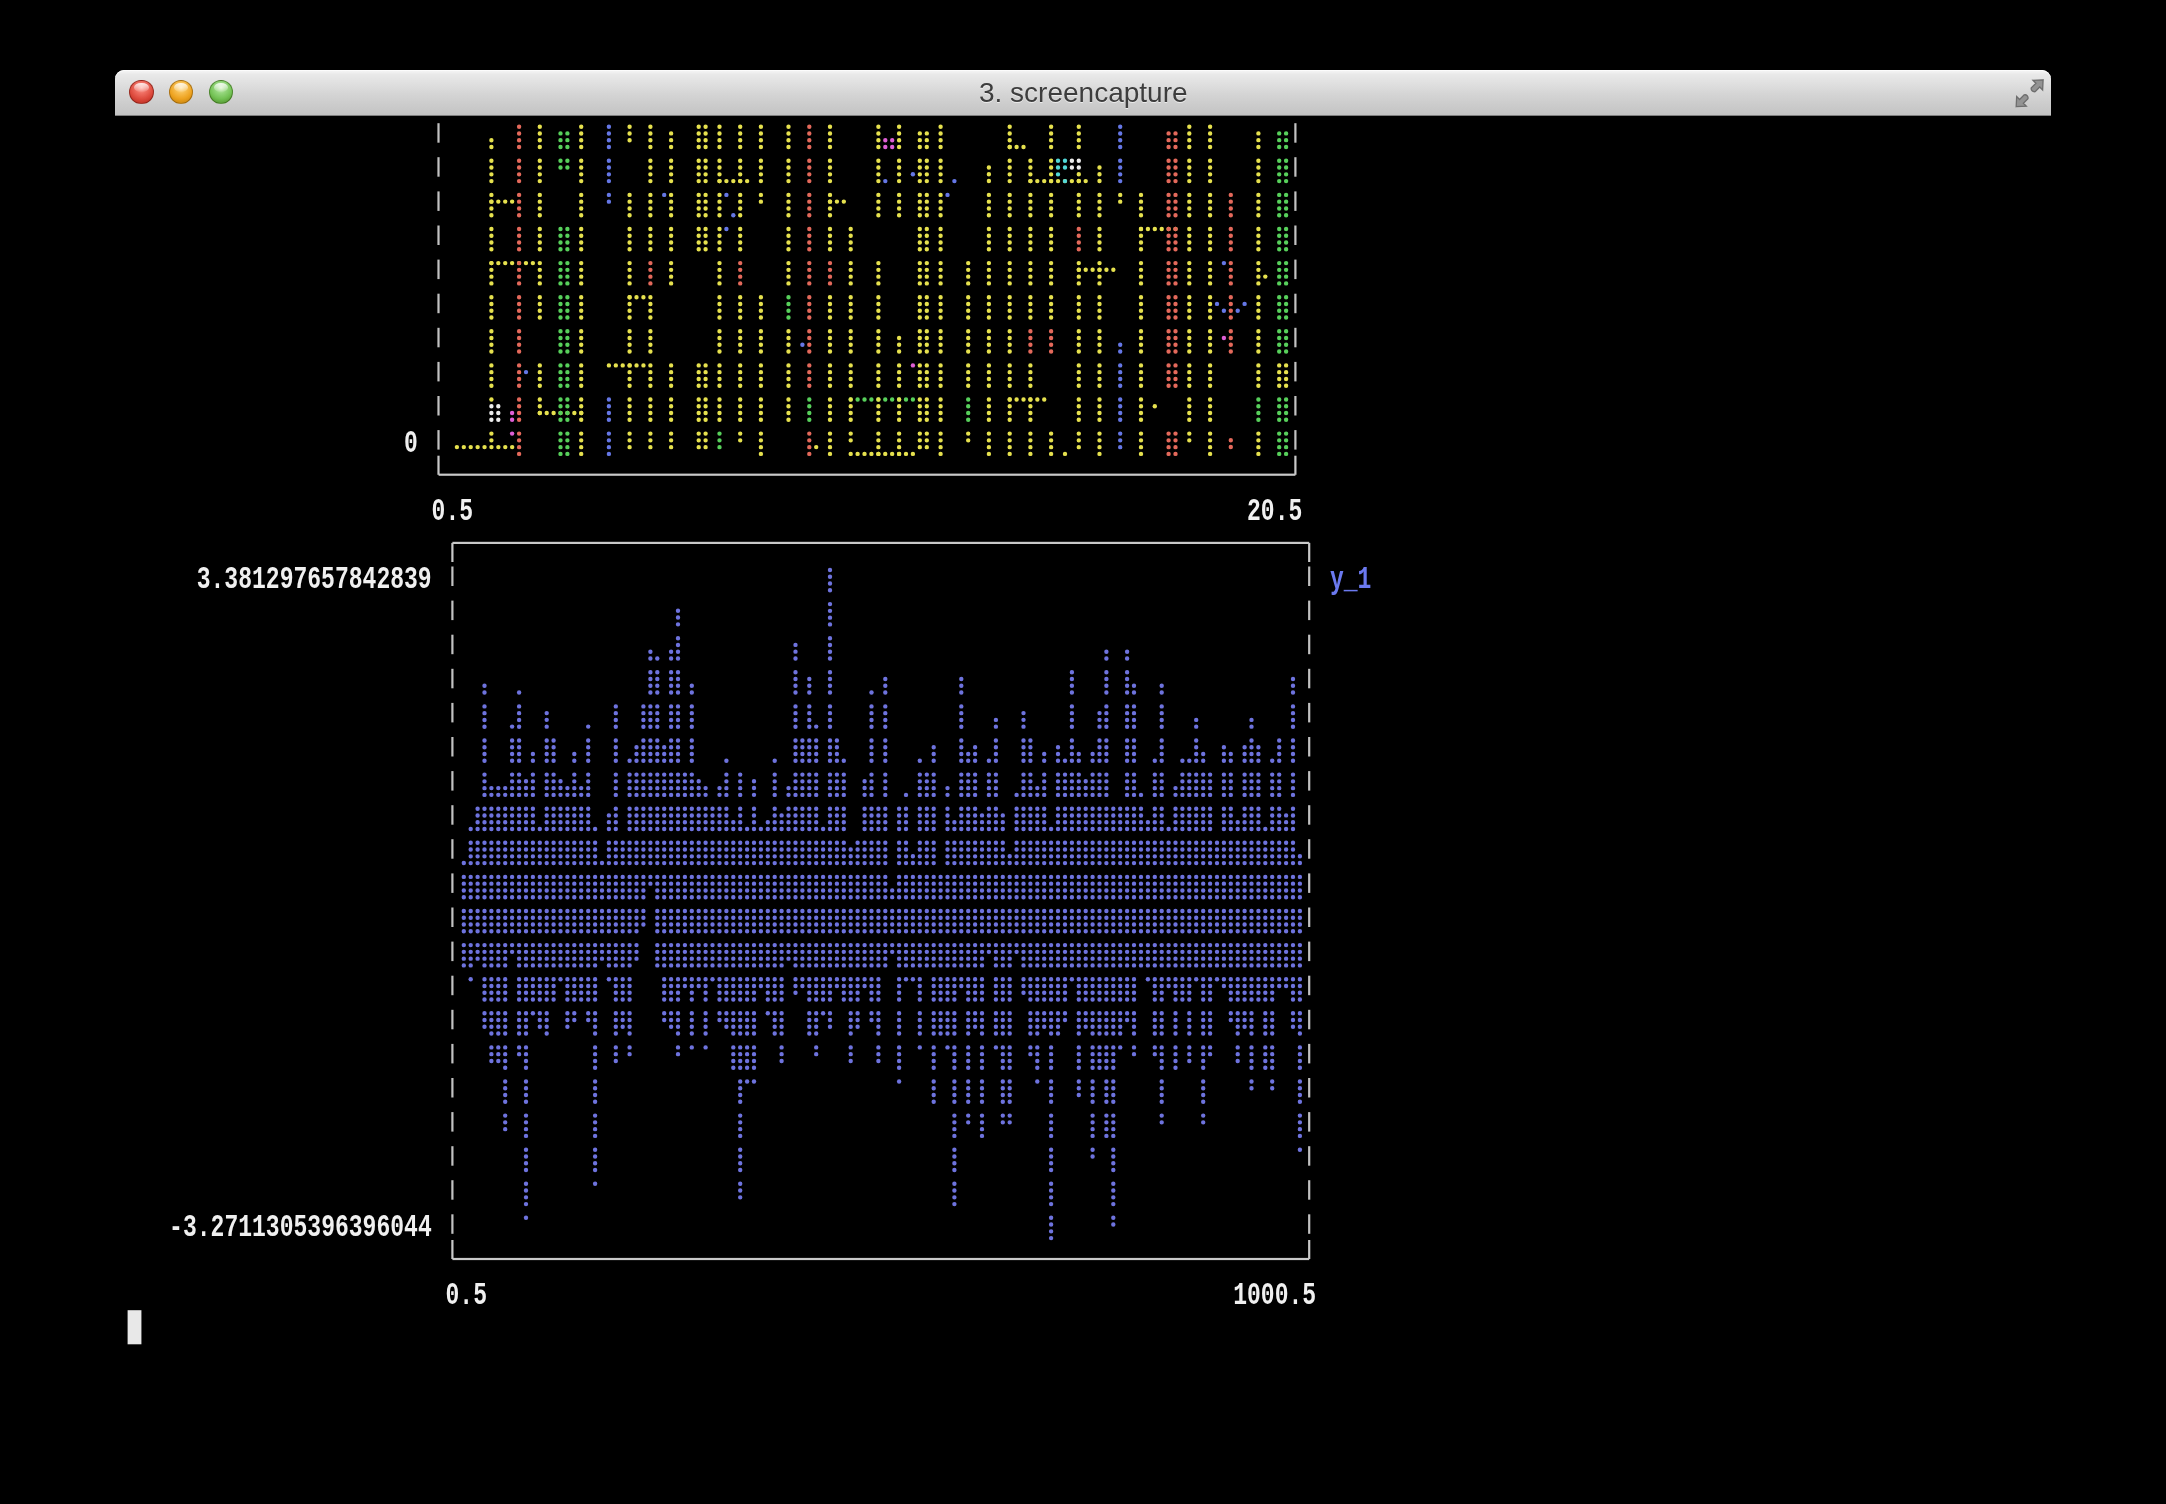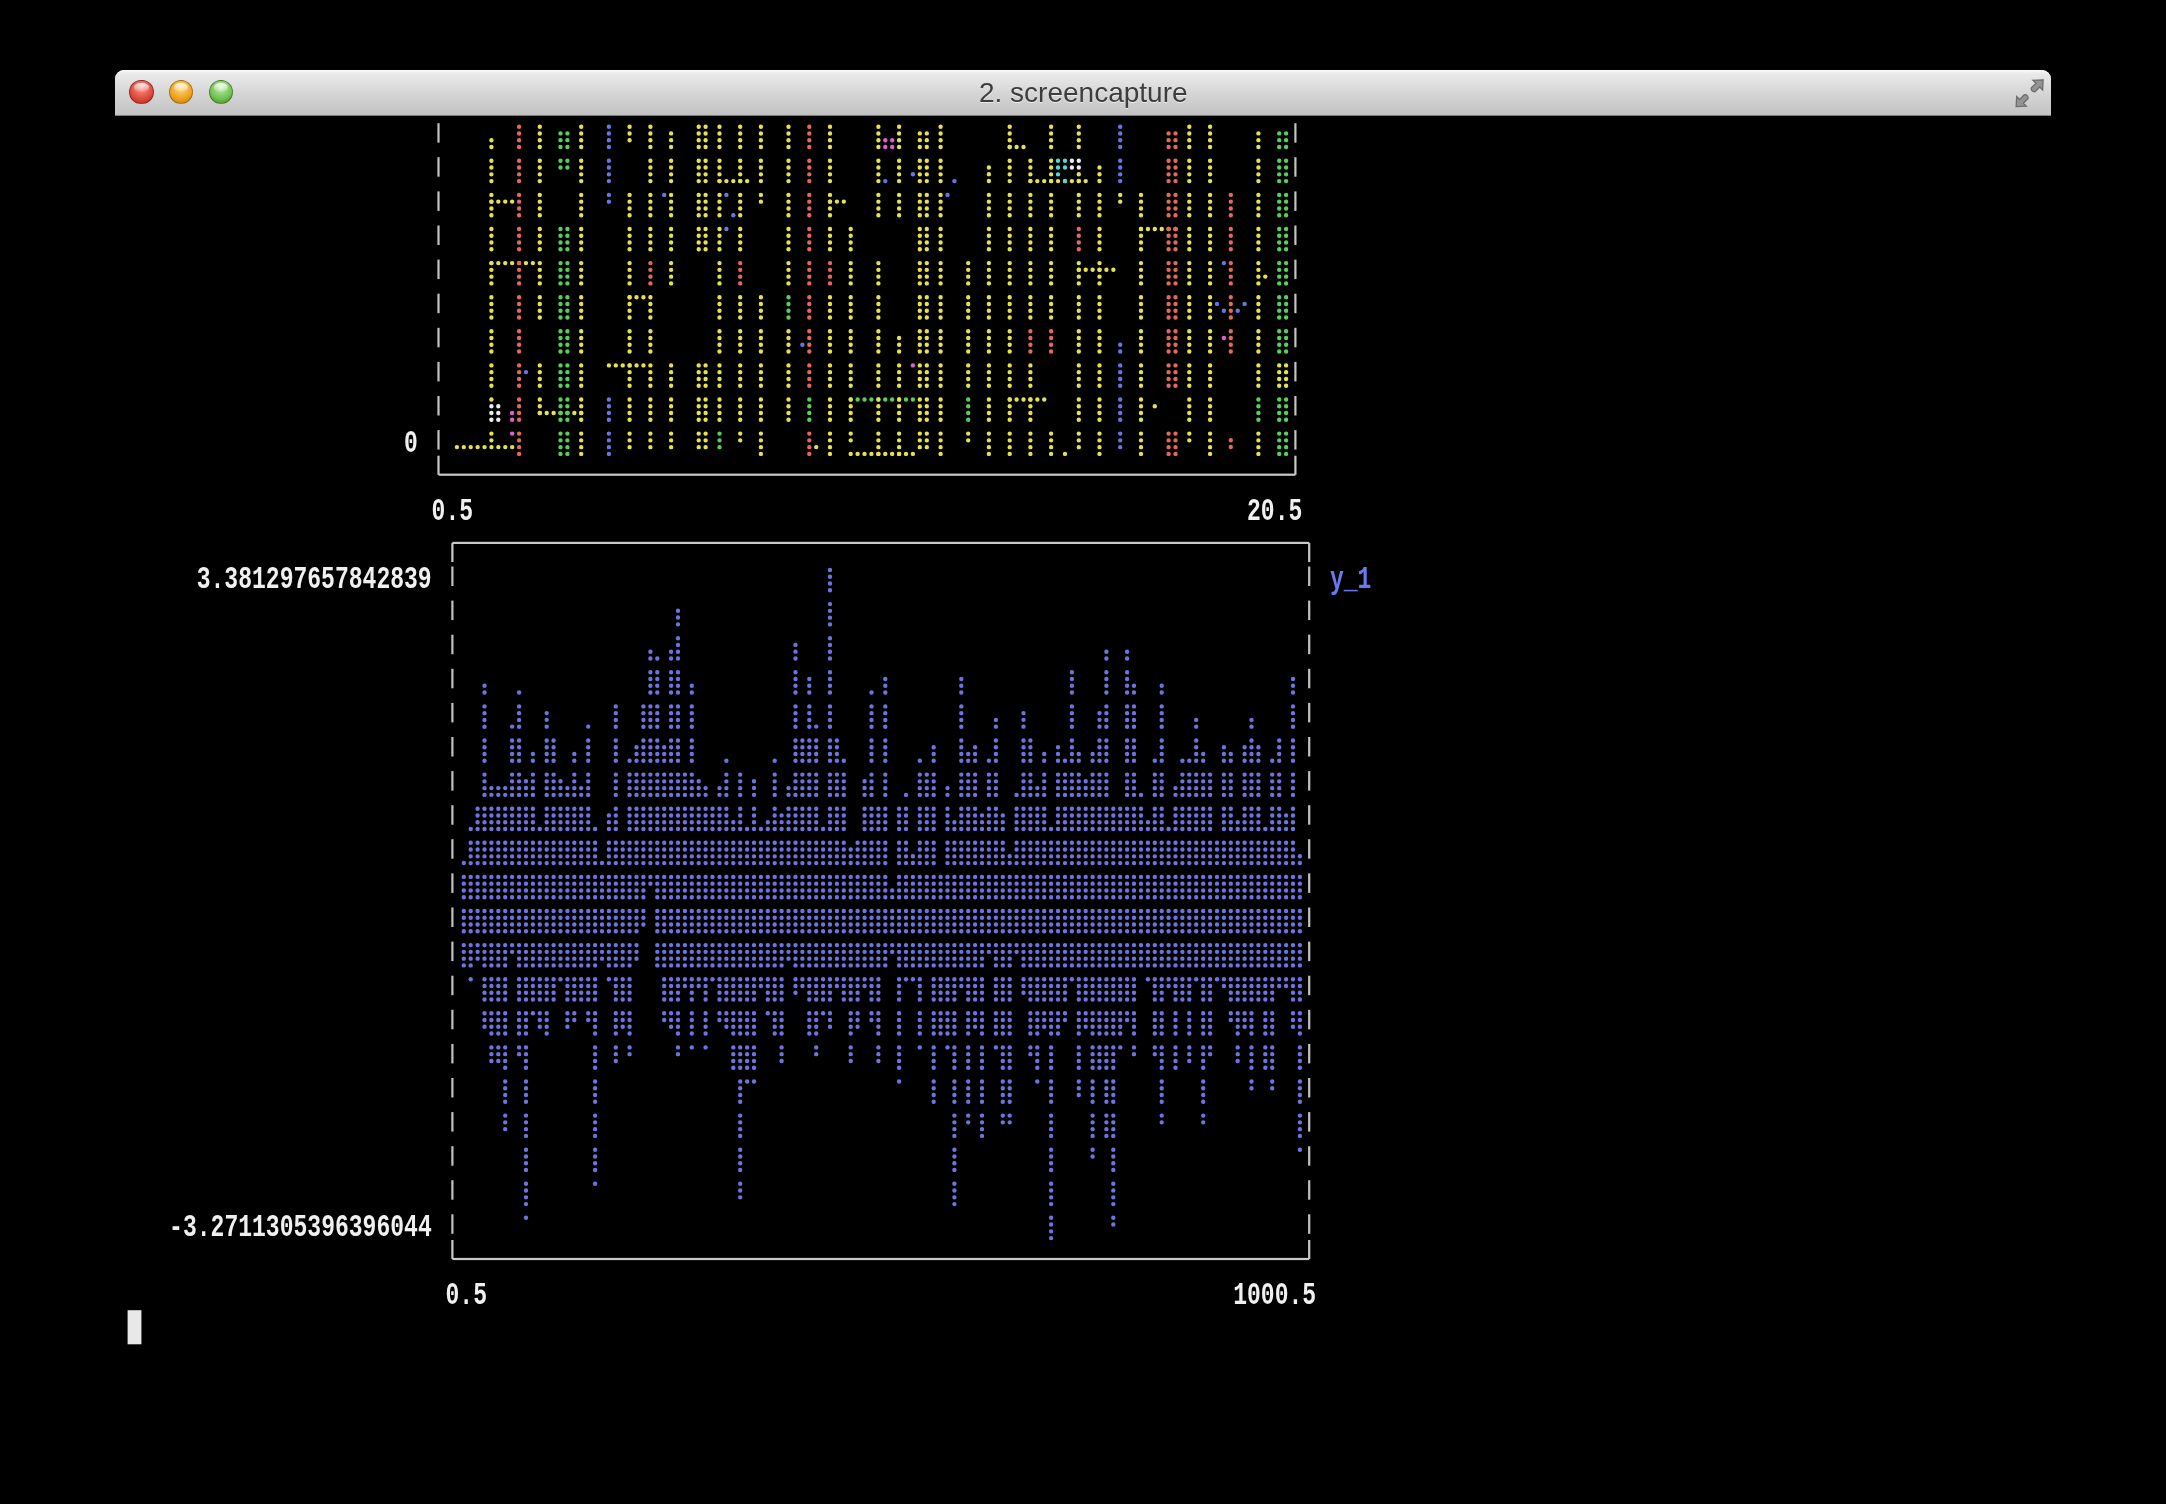--- a/index.html
+++ b/index.html
@@ -10,21 +10,21 @@
 .tl{position:absolute;width:24.2px;height:24.2px;border-radius:50%;top:10.2px}
 #b1{left:14.2px;background:radial-gradient(circle at 50% 30%,#ffa89f,#ef6e62 30%,#dd4a3d 60%,#ad2418 100%);border:1px solid rgba(90,15,8,.5)}
 #b2{left:54px;background:radial-gradient(circle at 50% 30%,#ffe3a4,#f7bd4e 30%,#eda21f 60%,#b97909 100%);border:1px solid rgba(110,70,5,.5)}
 #b3{left:93.8px;background:radial-gradient(circle at 50% 30%,#d8f2c8,#94d67c 30%,#72c153 60%,#468223 100%);border:1px solid rgba(40,80,10,.5)}
 .tl i{position:absolute;left:4px;right:4px;top:1.5px;height:9px;border-radius:50%;background:linear-gradient(rgba(255,255,255,.85),rgba(255,255,255,.05))}
 #wtitle{position:absolute;left:0;right:0;top:0;height:45.5px;line-height:45.5px;text-align:center;
  font-family:"Liberation Sans",sans-serif;font-size:28px;color:#3d3d3d;text-shadow:0 1px 0 rgba(255,255,255,.6)}
 #plots{position:absolute;left:0;top:0}
 </style></head><body>
 <div id="titlebar">
- <div id="wtitle">2. screencapture</div>
+ <div id="wtitle">3. screencapture</div>
  <div class="tl" id="b1">
       <i></i>
     </div>
  <div class="tl" id="b2">
       <i></i>
     </div>
  <div class="tl" id="b3">
       <i></i>
     </div>
  <svg width="46" height="45" style="position:absolute;left:1898.8px;top:0" viewBox="0 0 46 45">

